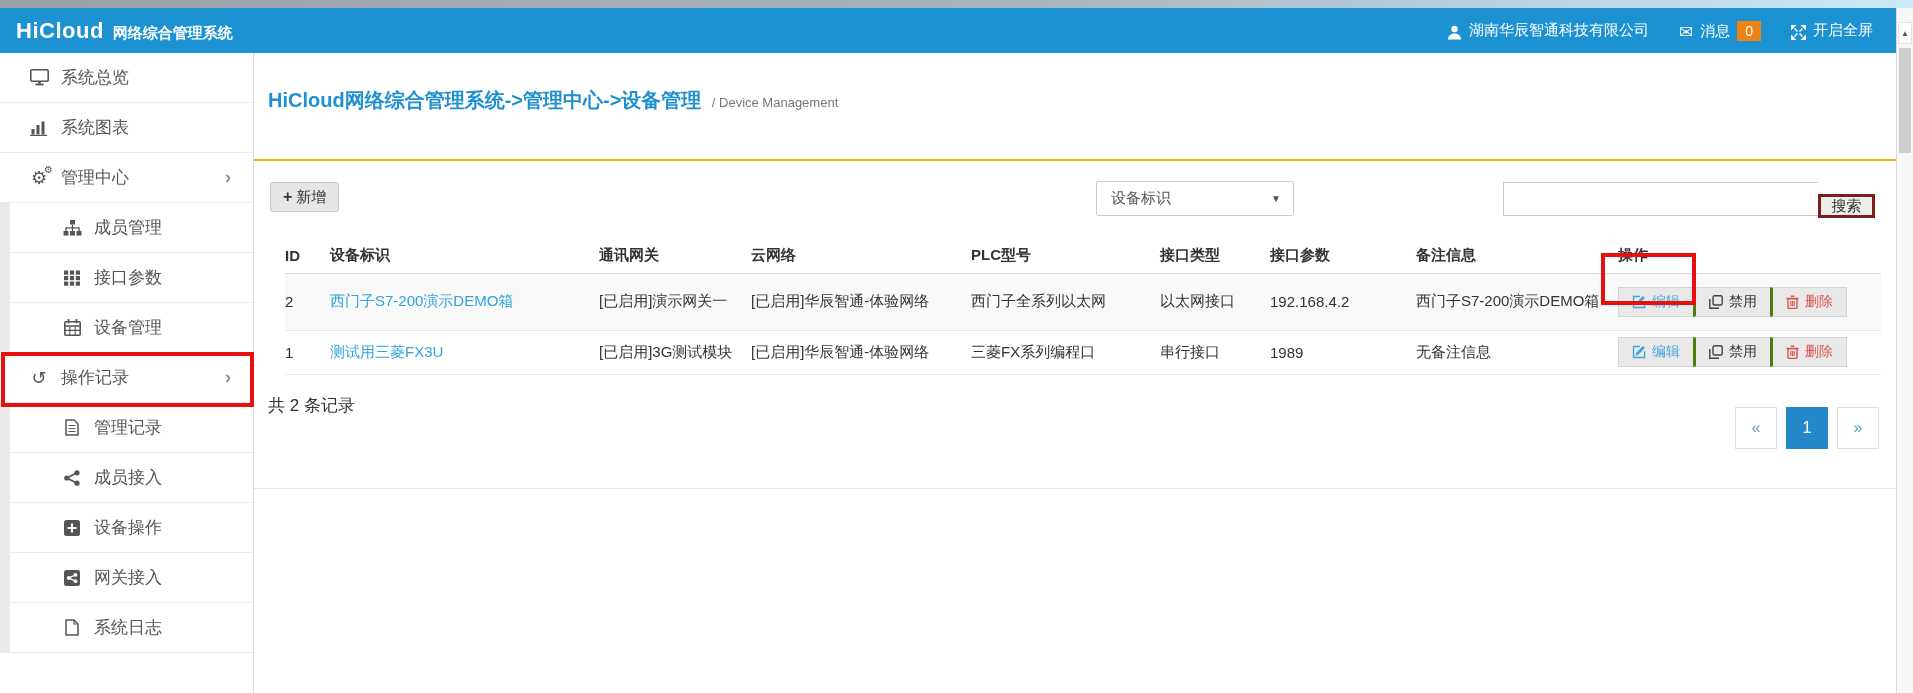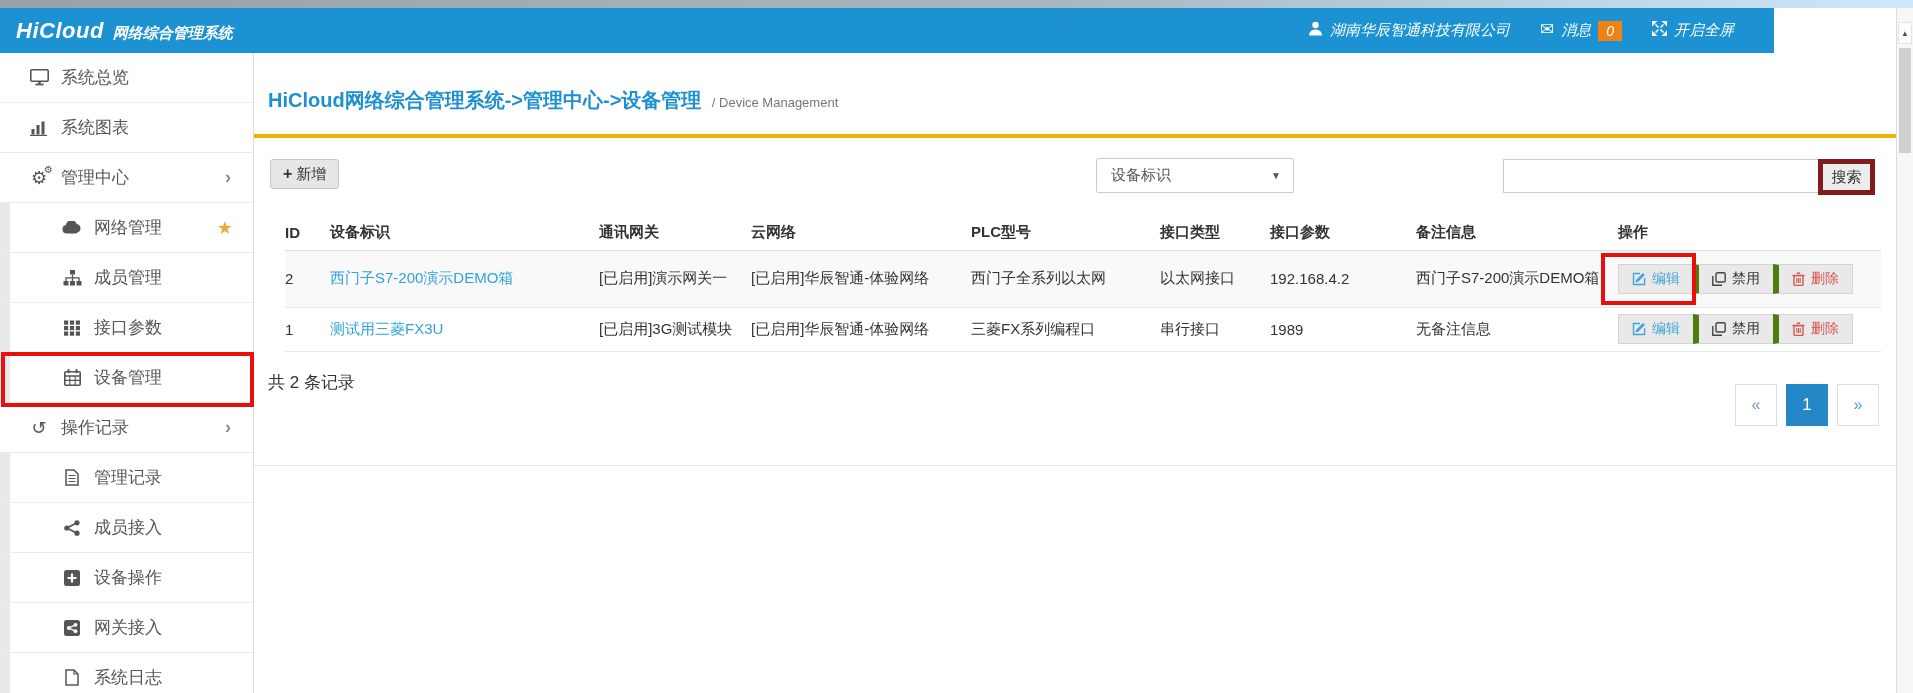--- a/index.html
+++ b/index.html
@@ -4,77 +4,77 @@
 <style>
   * { margin:0; padding:0; box-sizing:border-box; }
   html,body { width:1913px; height:693px; overflow:hidden; }
   body { position:relative; background:#fff; font-family:"Liberation Sans","DejaVu Sans",sans-serif; color:#333; }
 
   
   .top-strip { position:absolute; left:0; top:0; width:1913px; height:8px;
     background:linear-gradient(90deg,#99a1a8 0%,#a9b6bf 55%,#b9d3e4 80%,#cde8f8 100%); }
 
   
-  .topbar { position:absolute; left:0; top:8px; width:1774px; height:45px; background:#1c92d2;
-    color:#fff; display:flex; align-items:center; justify-content:space-between; padding:0 40px 0 16px;font-style:italic; }
+  .topbar { position:absolute; left:0; top:8px; width:1913px; height:45px; background:#1c92d2;
+    color:#fff; display:flex; align-items:center; justify-content:space-between; padding:0 40px 0 16px; }
   .brand-wrap { display:flex; align-items:baseline; cursor:pointer; }
   .brand { font-size:22px; font-weight:bold; letter-spacing:.5px; }
   .brand-suffix { font-size:15px; font-weight:bold; margin-left:9px; }
   .topbar-right { display:flex; align-items:center; gap:30px; font-size:15px; }
-  .tb-item { display:flex; align-items:flex-start; gap:7px; cursor:pointer; white-space:nowrap; }
+  .tb-item { display:flex; align-items:flex-end; gap:7px; cursor:pointer; white-space:nowrap; }
   .badge { background:#ef8214; color:#fff; padding:3px 8px; font-size:14px; line-height:14px; }
   .glyph-env { font-size:17px; line-height:1; }
 
   
   .sidebar { position:absolute; left:0; top:53px; width:254px; bottom:0; background:#fff; border-right:1px solid #ddd; }
   .side-item { position:relative; height:50px; border-bottom:1px solid #ececec; display:flex; align-items:center;
     padding-left:26px; color:#555; font-size:17px; cursor:pointer; background:#fff; }
   .side-item.sub { padding-left:59px; }
   .side-item.sub::before { content:""; position:absolute; left:0; top:0; bottom:0; width:10px; background:#e9e9e9; }
   .side-icon { width:26px; display:inline-flex; justify-content:center; align-items:center; margin-right:9px;
     color:#555; font-size:18px; flex:none; }
   .gear-wrap { position:relative; display:inline-block; line-height:1; }
   .gear-small { position:absolute; right:-6px; top:-4px; font-size:10px; }
   .side-chevron { position:absolute; right:22px; color:#8a8a8a; font-size:18px; font-weight:bold; }
   .side-star { position:absolute; right:20px; color:#f3a73f; font-size:18px; }
 
   
   .main { position:absolute; left:254px; top:53px; right:17px; bottom:0; background:#fff; }
-  .page-header { height:85px; border-bottom:4px solid #eab308; padding:34px 0 0 14px; }
+  .page-header { height:108px; border-bottom:2px solid #eab308; padding:34px 0 0 14px; }
   .bc-title { color:#1e8fd0; font-size:20px; font-weight:bold; }
   .bc-sub { color:#777; font-size:13px; margin-left:6px; }
 
   .toolbar { position:relative; height:78px; }
   .btn-add { position:absolute; left:16px; top:21px; height:30px; padding:0 12px; background:#e6e6e6;
     border:1px solid #c6c6c6; border-radius:3px; font-size:15px; color:#333; display:inline-flex;
     align-items:center; gap:4px; cursor:pointer; }
   .plus-glyph { font-weight:bold; font-size:16px; }
   .filter-select { position:absolute; left:842px; top:20px; width:198px; height:35px; border:1px solid #ccc;
     border-radius:2px; background:#fff; display:flex; align-items:center; justify-content:space-between;
     padding:0 12px 0 14px; font-size:15px; color:#555; cursor:pointer; }
   .caret { font-size:10px; color:#555; }
   .search-group { position:absolute; right:21px; top:21px; display:flex; height:34px; }
   .search-input { width:315px; height:34px; border:1px solid #ccc; border-right:none; padding:0 10px;
     font-size:15px; outline:none; font-family:inherit; }
-  .btn-search { width:57px; height:36px; background:#ededed; border:5px solid #7f1d1d; font-size:15px;
-    color:#333; cursor:pointer; font-family:inherit; }
+  .btn-search { width:57px; height:24px; background:#ededed; border:3px solid #7f1d1d; font-size:15px;
+    color:#333; cursor:pointer; font-family:inherit;margin-top:12px; }
 
   .table-wrap { margin:0 16px 0 31px; }
   table { border-collapse:collapse; table-layout:fixed; width:1596px; font-size:15px; color:#333; }
   th { text-align:left; font-weight:bold; height:34px; border-bottom:1px solid #ddd; padding:0 8px 0 0;
     vertical-align:middle; white-space:nowrap; }
   td { padding:0 8px 0 0; vertical-align:middle; white-space:nowrap; overflow:hidden; }
   tr.row-a td { background:#f9f9f9; height:57px; border-bottom:1px solid #e8e8e8; }
   tr.row-b td { height:44px; border-bottom:1px solid #e8e8e8; }
   a.dev-link { color:#2fa4dc; text-decoration:none; cursor:pointer; }
 
   .btn-group { display:inline-flex; }
   .btn-sm { height:30px; padding:0 13px; background:#e9e9e9; border:1px solid #d4d4d4; font-size:14px;
     display:inline-flex; align-items:center; gap:6px; color:#333; cursor:pointer; white-space:nowrap; }
-  .btn-sm + .btn-sm { border-left:6px solid #4d7c0f; margin-left:-1px; }
+  .btn-sm + .btn-sm { border-left:3px solid #4d7c0f; margin-left:-1px; }
   .btn-edit { color:#42a6dd; }
   .btn-del { color:#d9534f; }
 
   .content-footer { position:relative; height:114px; border-bottom:1px solid #e7e7e7; }
   .records { position:absolute; left:14px; top:19px; font-size:17px; color:#333; }
   .pagination { position:absolute; right:17px; top:32px; display:flex; gap:9px; }
   .page-btn { width:42px; height:42px; border:1px solid #ddd; background:#fff; color:#7f98b4;
     font-size:16px; display:flex; align-items:center; justify-content:center; cursor:pointer; }
   .page-btn.next { color:#4aa0d5; }
   .page-btn.active { background:#2387c8; border-color:#2387c8; color:#fff; font-size:17px; }
@@ -155,29 +155,20 @@
   </div>
 
   <div class="side-item">
     <span class="side-icon">
       <span class="gear-wrap"><span>⚙</span><span class="gear-small">⚙</span></span>
     </span>
     <span>管理中心</span>
     <span class="side-chevron">›</span>
   </div>
 
-  <div class="side-item sub">
-    <span class="side-icon">
-      <svg width="20" height="13" viewBox="0 0 20 13">
-          <path d="M4.8 12.6a4.3 4.3 0 0 1-.9-8.5A5.6 5.6 0 0 1 14.7 3a4.3 4.3 0 0 1 0.6 8.4 6 6 0 0 1-1.5 1.2z" fill="#555"></path>
-        </svg>
-    </span>
-    <span>网络管理</span>
-    <span class="side-star">★</span>
-  </div>
 
   <div class="side-item sub">
     <span class="side-icon">
       <svg width="19" height="16" viewBox="0 0 19 16">
           <rect x="7" y="0" width="5" height="4.5" fill="#555"></rect>
           <rect x="0.5" y="11" width="5" height="4.5" fill="#555"></rect>
           <rect x="7" y="11" width="5" height="4.5" fill="#555"></rect>
           <rect x="13.5" y="11" width="5" height="4.5" fill="#555"></rect>
           <path d="M9.5 4.5v3.3M3 11V7.8h13V11M9.5 7.8V11" stroke="#555" stroke-width="1.3" fill="none"></path>
         </svg>

